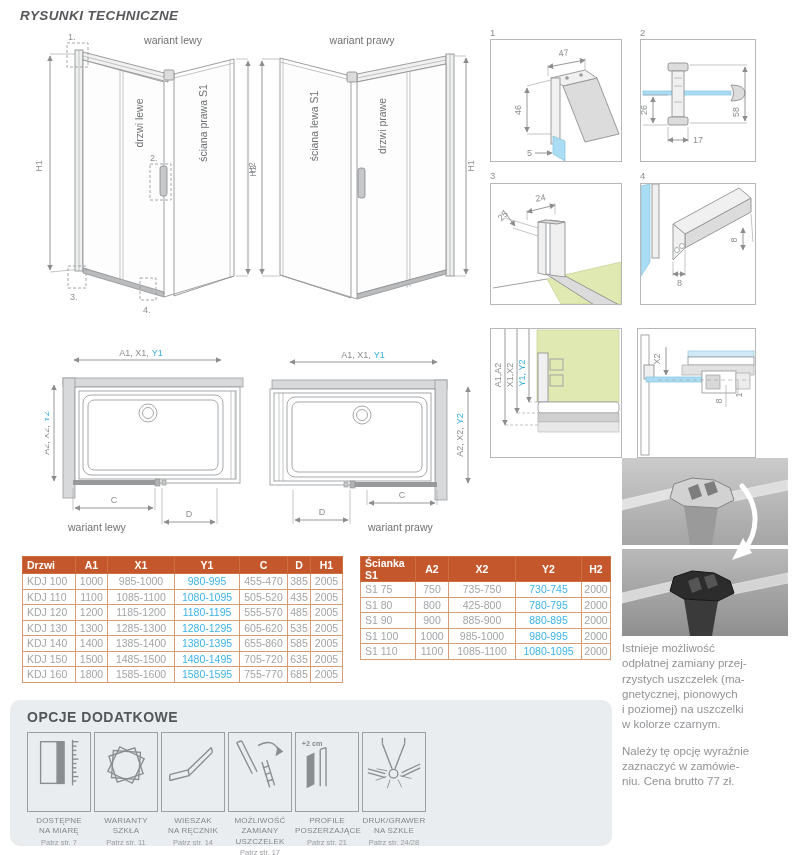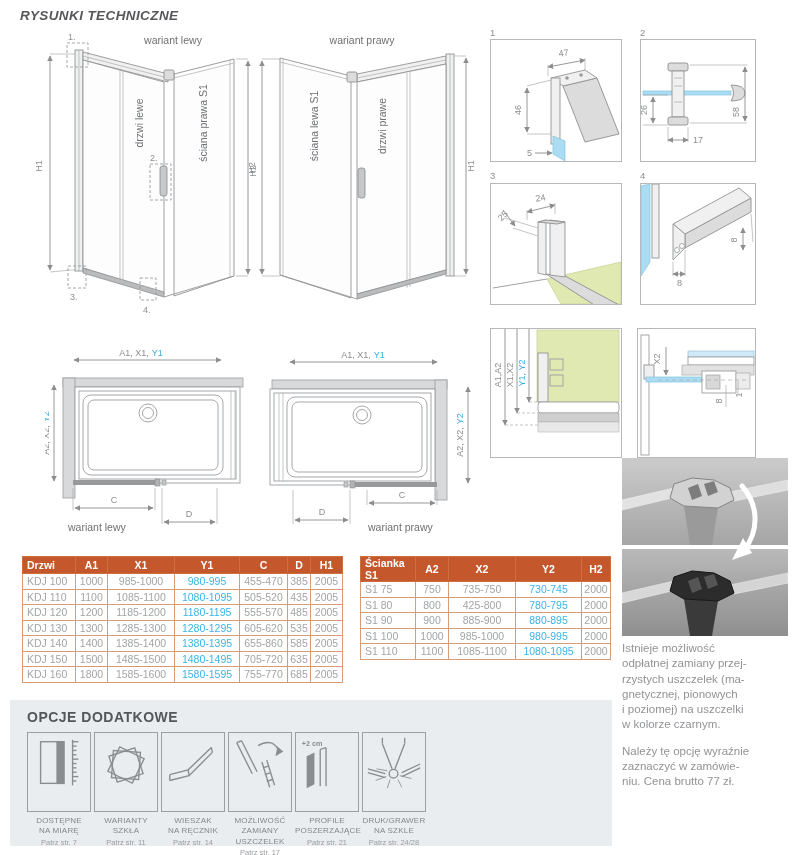--- a/index.html
+++ b/index.html
@@ -26,21 +26,21 @@
   .green { fill:#e1e9b3; stroke:#c5cf94; stroke-width:.7; }
   .detail-box { position:absolute; border:1px solid #b6b8ba; background:#fff; overflow:hidden; }
   .detail-num { position:absolute; font-size:9.5px; color:#8b8d8f; }
   .dim-table { position:absolute; border-collapse:collapse; table-layout:fixed; font-size:10.5px; }
   .dim-table th { background:#c4582c; color:#fff; font-weight:bold; height:17px; border:1px solid #cd6e3e; text-align:center; }
   .dim-table td { height:15.5px; border:1px solid #d69c77; color:#a2a4a6; text-align:center; background:#fff; }
   .dim-table th.c0, .dim-table td.c0 { text-align:left; padding-left:4px; }
   .dim-table td.blue-cell { color:#3cb3e8; }
   .note { left:622px; top:641px; width:170px; color:#919396; font-size:11.5px; line-height:1.33; }
   .note p { white-space:pre-line; margin-bottom:11px; }
-  .options-panel { left:10px; top:700px; width:602px; height:146px; background:#e9edef; }
+  .options-panel { left:10px; top:700px; width:602px; height:146px; background:#e9edef;border-radius:10px; }
   .options-title { padding:9px 0 7px 17px; font-size:14px; font-weight:bold; color:#54565a; letter-spacing:.5px; }
   .options-row { display:flex; margin-left:17px; }
   .opt { width:64px; margin-right:3px; text-align:center; }
   .opt-box { width:64px; height:80px; border:1px solid #9ba0a3; background:transparent; }
   .opt-label { font-size:8px; color:#84878b; white-space:pre-line; margin-top:4px; line-height:1.3; letter-spacing:.2px; }
   .opt-page { font-size:7.5px; color:#9a9da1; margin-top:1px; }
   .opt svg { display:block; }
   .photos { left:622px; top:458px; }
 </style>
 </head>

